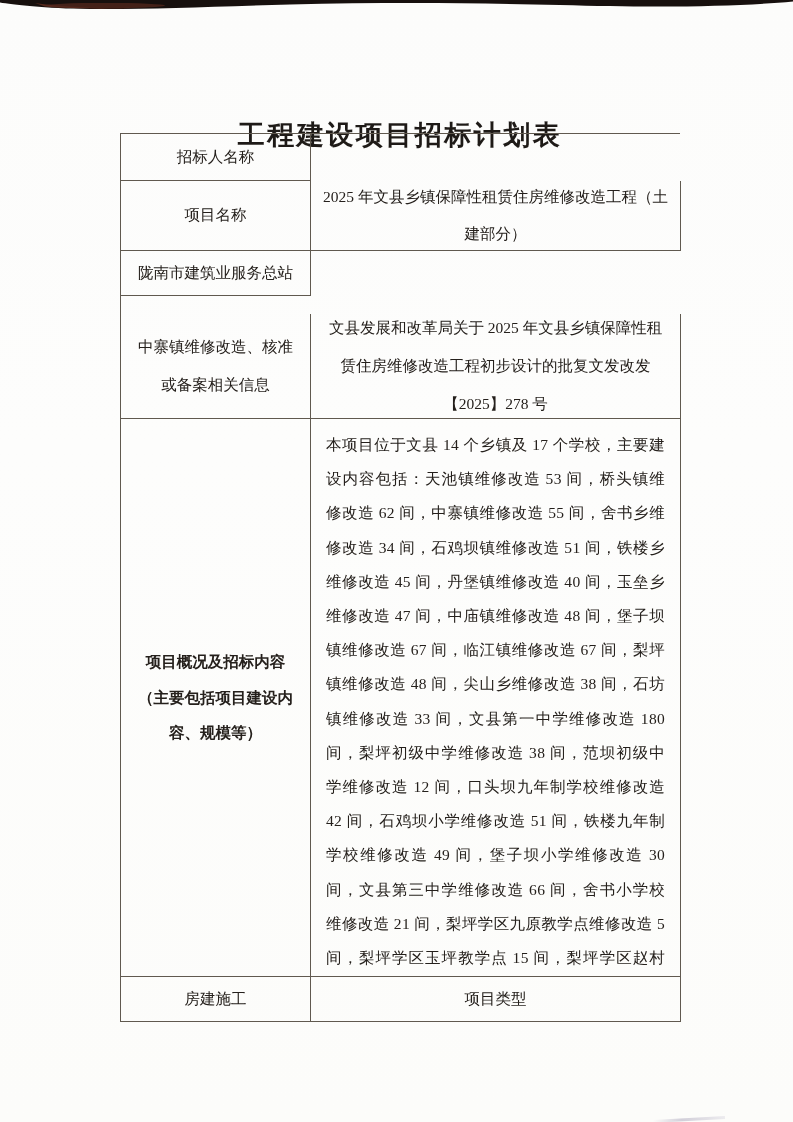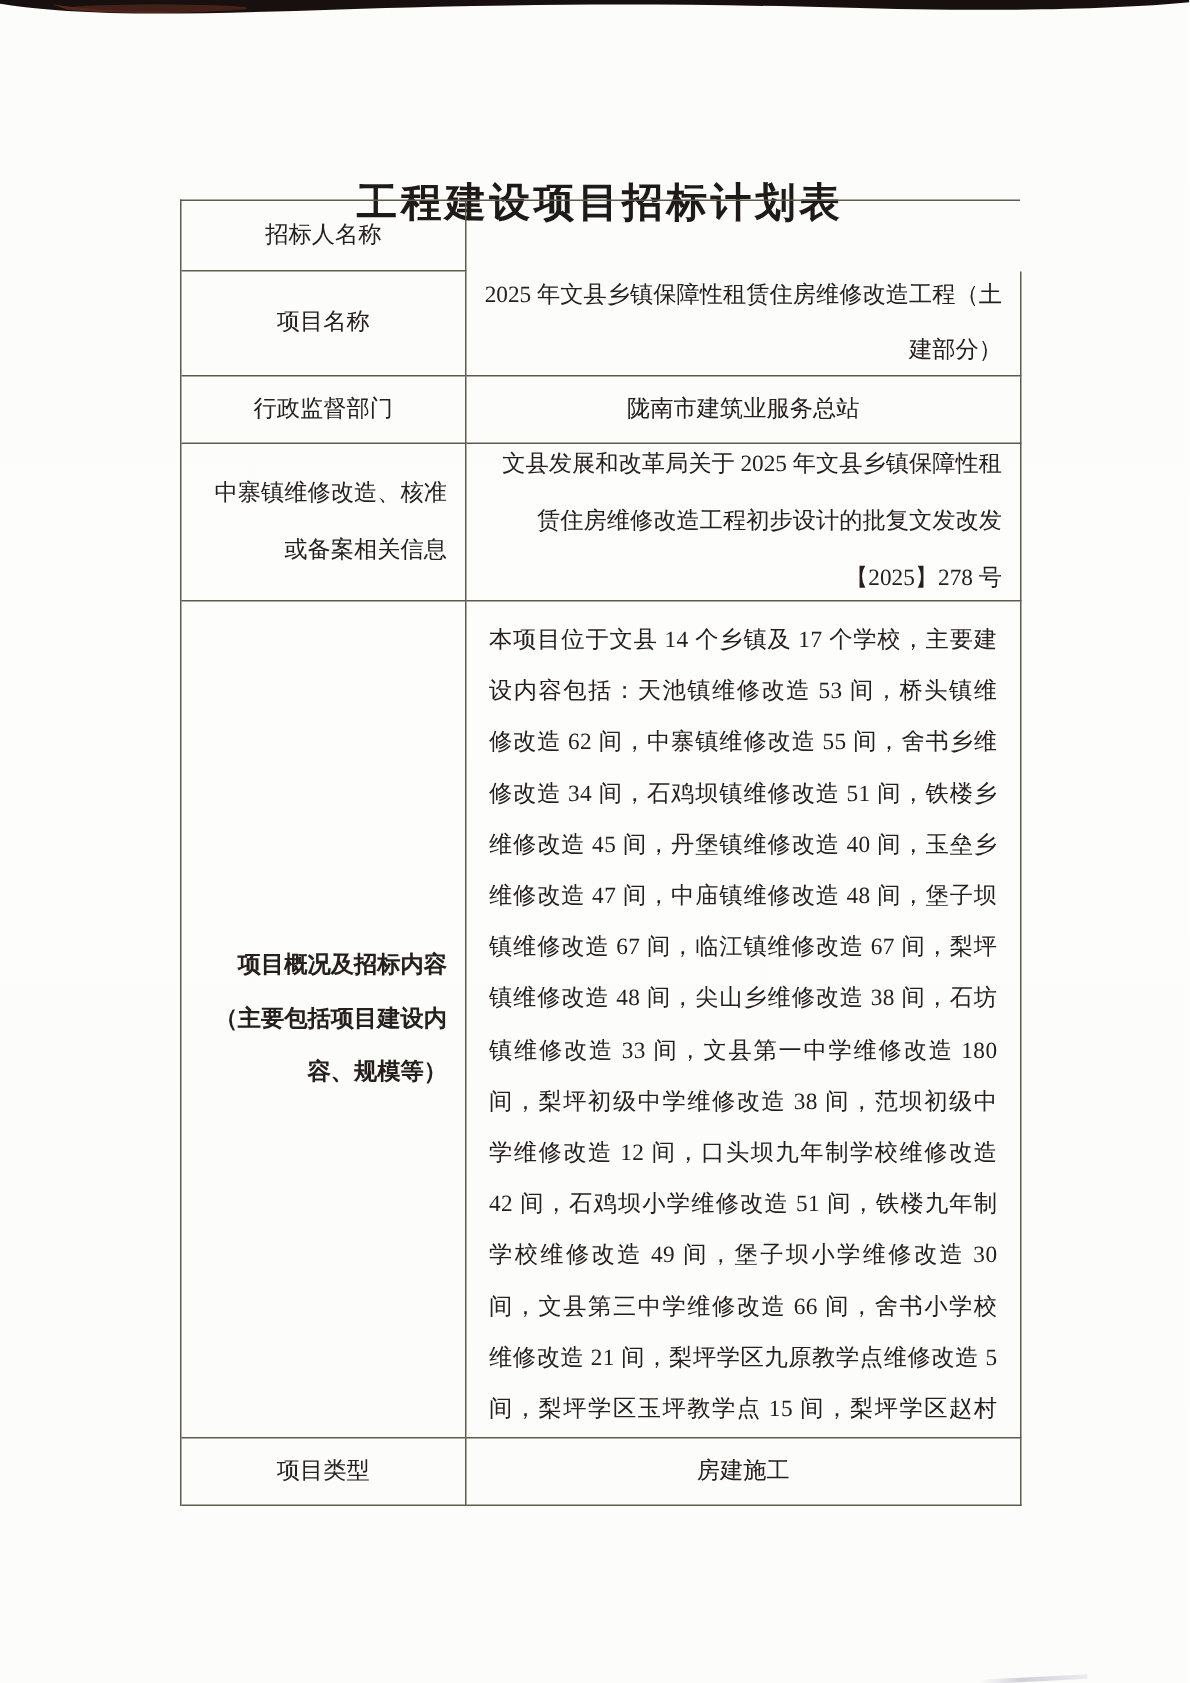--- a/index.html
+++ b/index.html
@@ -30,32 +30,32 @@
     border-top:1.4px solid #60594f;
     border-left:1.4px solid #60594f;
     box-sizing:border-box;
   }
   .tr{display:grid;grid-template-columns:190px 370px;}
   .cell{
     border-right:1.4px solid #60594f;
     border-bottom:1.4px solid #60594f;
     box-sizing:border-box;
     display:flex;align-items:center;justify-content:center;
-    text-align:right;
+    text-align:center;
     font-size:15.5px;
     line-height:2.35;
     padding:2px 12px;
     overflow:hidden;
     color:#25201c;
   }
   .label-cell{font-weight:500;}
   .r1 .cell{height:47px;}
   .r2 .cell{height:70px;}
   .r3 .cell{height:45px;}
-  .r4 .cell{height:105px;line-height:2.45;}
+  .r4 .cell{height:105px;line-height:2.45;margin-top:18px;}
   .r5 .cell{height:558px;}
   .r5 .label-cell{line-height:2.3;font-weight:bold;}
   .r6 .cell{height:45px;}
   .value-long{
     align-items:flex-start;
     display:block;
     text-align:justify;
     text-align-last:left;
     padding:9px 15px 0 15px;
     line-height:34.2px;
@@ -89,34 +89,33 @@
   <div class="tr r1">
     <div class="cell label-cell">招标人名称</div>
   </div>
 
   <div class="tr r2">
     <div class="cell label-cell">项目名称</div>
     <div class="cell value-cell">2025 年文县乡镇保障性租赁住房维修改造工程（土建部分）</div>
   </div>
 
   <div class="tr r3">
-    <div class="cell label-cell">行政监督部门</div>
     <div class="cell value-cell">陇南市建筑业服务总站</div>
   </div>
 
   <div class="tr r4">
     <div class="cell label-cell">中寨镇维修改造、核准或备案相关信息</div>
     <div class="cell value-cell">文县发展和改革局关于 2025 年文县乡镇保障性租赁住房维修改造工程初步设计的批复文发改发【2025】278 号</div>
   </div>
 
   <div class="tr r5">
     <div class="cell label-cell">项目概况及招标内容（主要包括项目建设内容、规模等）</div>
     <div class="cell value-long">本项目位于文县 14 个乡镇及 17 个学校，主要建设内容包括：天池镇维修改造 53 间，桥头镇维修改造 62 间，中寨镇维修改造 55 间，舍书乡维修改造 34 间，石鸡坝镇维修改造 51 间，铁楼乡维修改造 45 间，丹堡镇维修改造 40 间，玉垒乡维修改造 47 间，中庙镇维修改造 48 间，堡子坝镇维修改造 67 间，临江镇维修改造 67 间，梨坪镇维修改造 48 间，尖山乡维修改造 38 间，石坊镇维修改造 33 间，文县第一中学维修改造 180 间，梨坪初级中学维修改造 38 间，范坝初级中学维修改造 12 间，口头坝九年制学校维修改造 42 间，石鸡坝小学维修改造 51 间，铁楼九年制学校维修改造 49 间，堡子坝小学维修改造 30 间，文县第三中学维修改造 66 间，舍书小学校维修改造 21 间，梨坪学区九原教学点维修改造 5 间，梨坪学区玉坪教学点 15 间，梨坪学区赵村教学点维修改造 9 间，梨坪小学维修改造 24 间，范坝小学维修改造 18 间，桥头学区为头教学点维修改造 11 间，桥头学区新寺教学点维修改造 12 间，桥头学区黄家教学点维修改造 8 间。</div>
   </div>
 
   <div class="tr r6">
+    <div class="cell value-cell">房建施工</div>
     <div class="cell label-cell">项目类型</div>
-    <div class="cell value-cell">房建施工</div>
   </div>
 
 </div>
 
 <div class="corner-mark"></div>
 
 </body></html>

